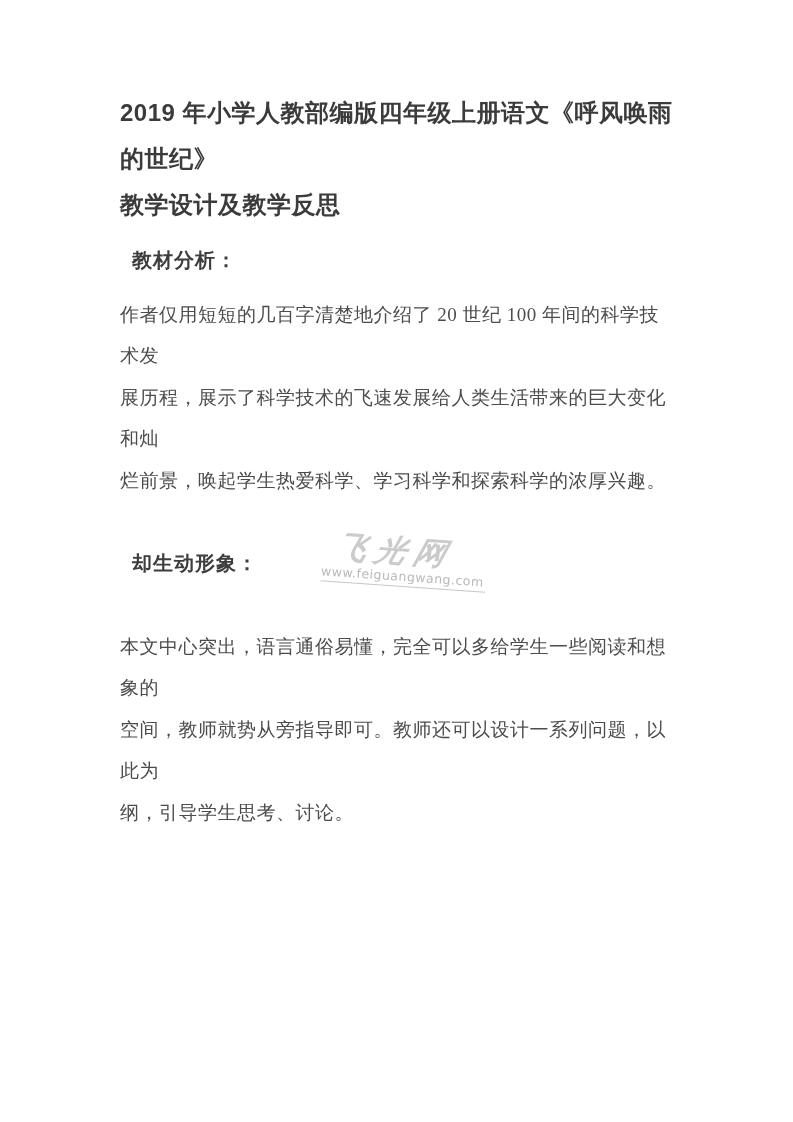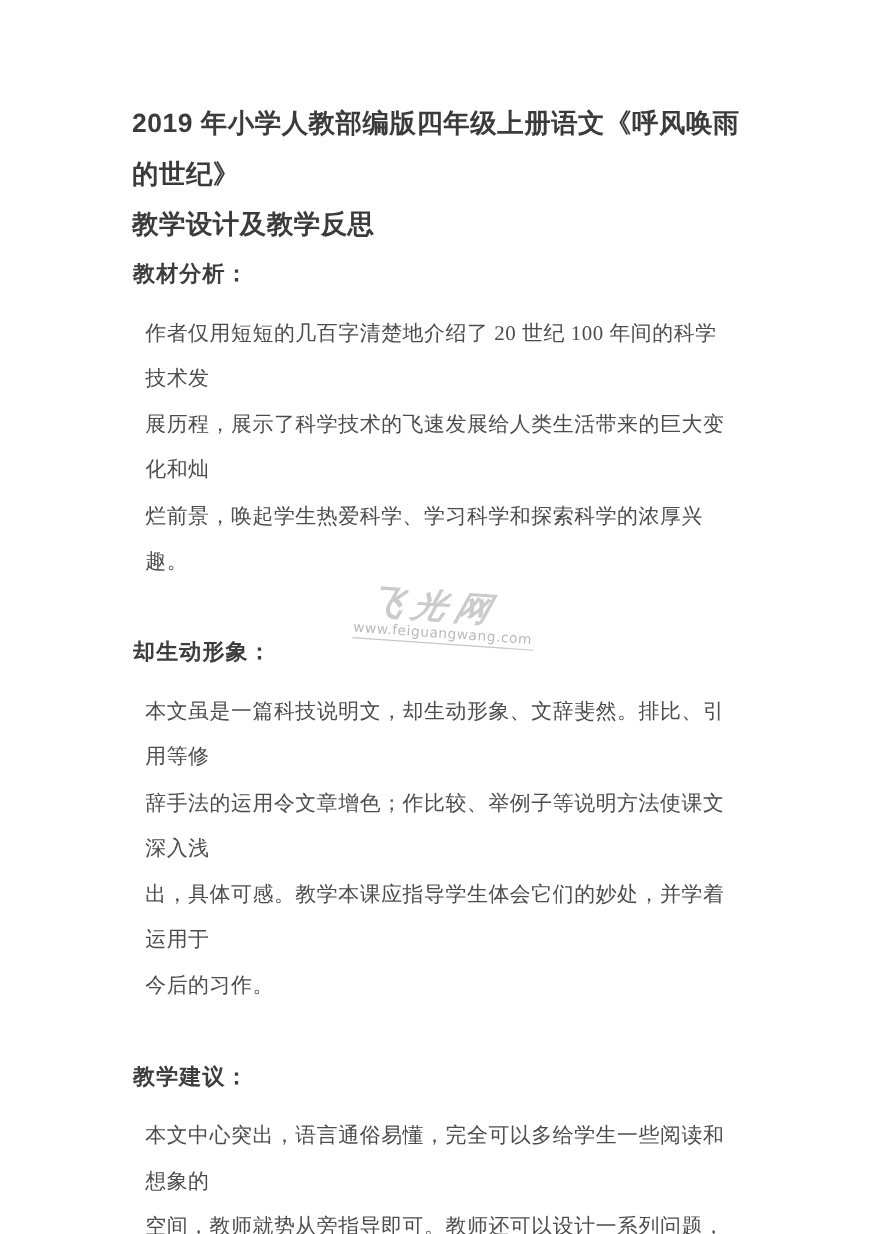--- a/index.html
+++ b/index.html
@@ -23,29 +23,29 @@
     font-size: 24px;
     line-height: 46px;
     color: #3b3b3b;
     text-align: left;
     white-space: pre-line;
     letter-spacing: 0.5px;
   }
   .doc-section { margin: 41.5px 0 0 0; }
   .doc-section.first { margin-top: 0; }
   .sec-heading {
-    margin: 1px;
+    margin: 12px;
     font-size: 20px;
     font-weight: 700;
     color: #3d3d3d;
     line-height: 41.5px;
     letter-spacing: 1px;
   }
   .sec-body {
-    margin: 12px;
+    margin: 0;
     font-size: 19px;
     font-weight: 400;
     color: #4c4c4c;
     line-height: 41.5px;
     white-space: pre-line;
     letter-spacing: 0.5px;
   }
   .watermark {
     position: absolute;
     left: 322px;
@@ -92,27 +92,22 @@
 
     <section class="doc-section first">
       <h2 class="sec-heading">教材分析：</h2>
       <p class="sec-body">作者仅用短短的几百字清楚地介绍了 20 世纪 100 年间的科学技术发
 展历程，展示了科学技术的飞速发展给人类生活带来的巨大变化和灿
 烂前景，唤起学生热爱科学、学习科学和探索科学的浓厚兴趣。</p>
     </section>
 
     <section class="doc-section">
       <h2 class="sec-heading">却生动形象：</h2>
-      <p class="sec-body">本文虽是一篇科技说明文，却生动形象、文辞斐然。排比、引用等修
-辞手法的运用令文章增色；作比较、举例子等说明方法使课文深入浅
-出，具体可感。教学本课应指导学生体会它们的妙处，并学着运用于
-今后的习作。</p>
     </section>
 
     <section class="doc-section">
-      <h2 class="sec-heading">教学建议：</h2>
       <p class="sec-body">本文中心突出，语言通俗易懂，完全可以多给学生一些阅读和想象的
 空间，教师就势从旁指导即可。教师还可以设计一系列问题，以此为
 纲，引导学生思考、讨论。</p>
     </section>
 
   </div>
 </div>
 
 </body></html>

